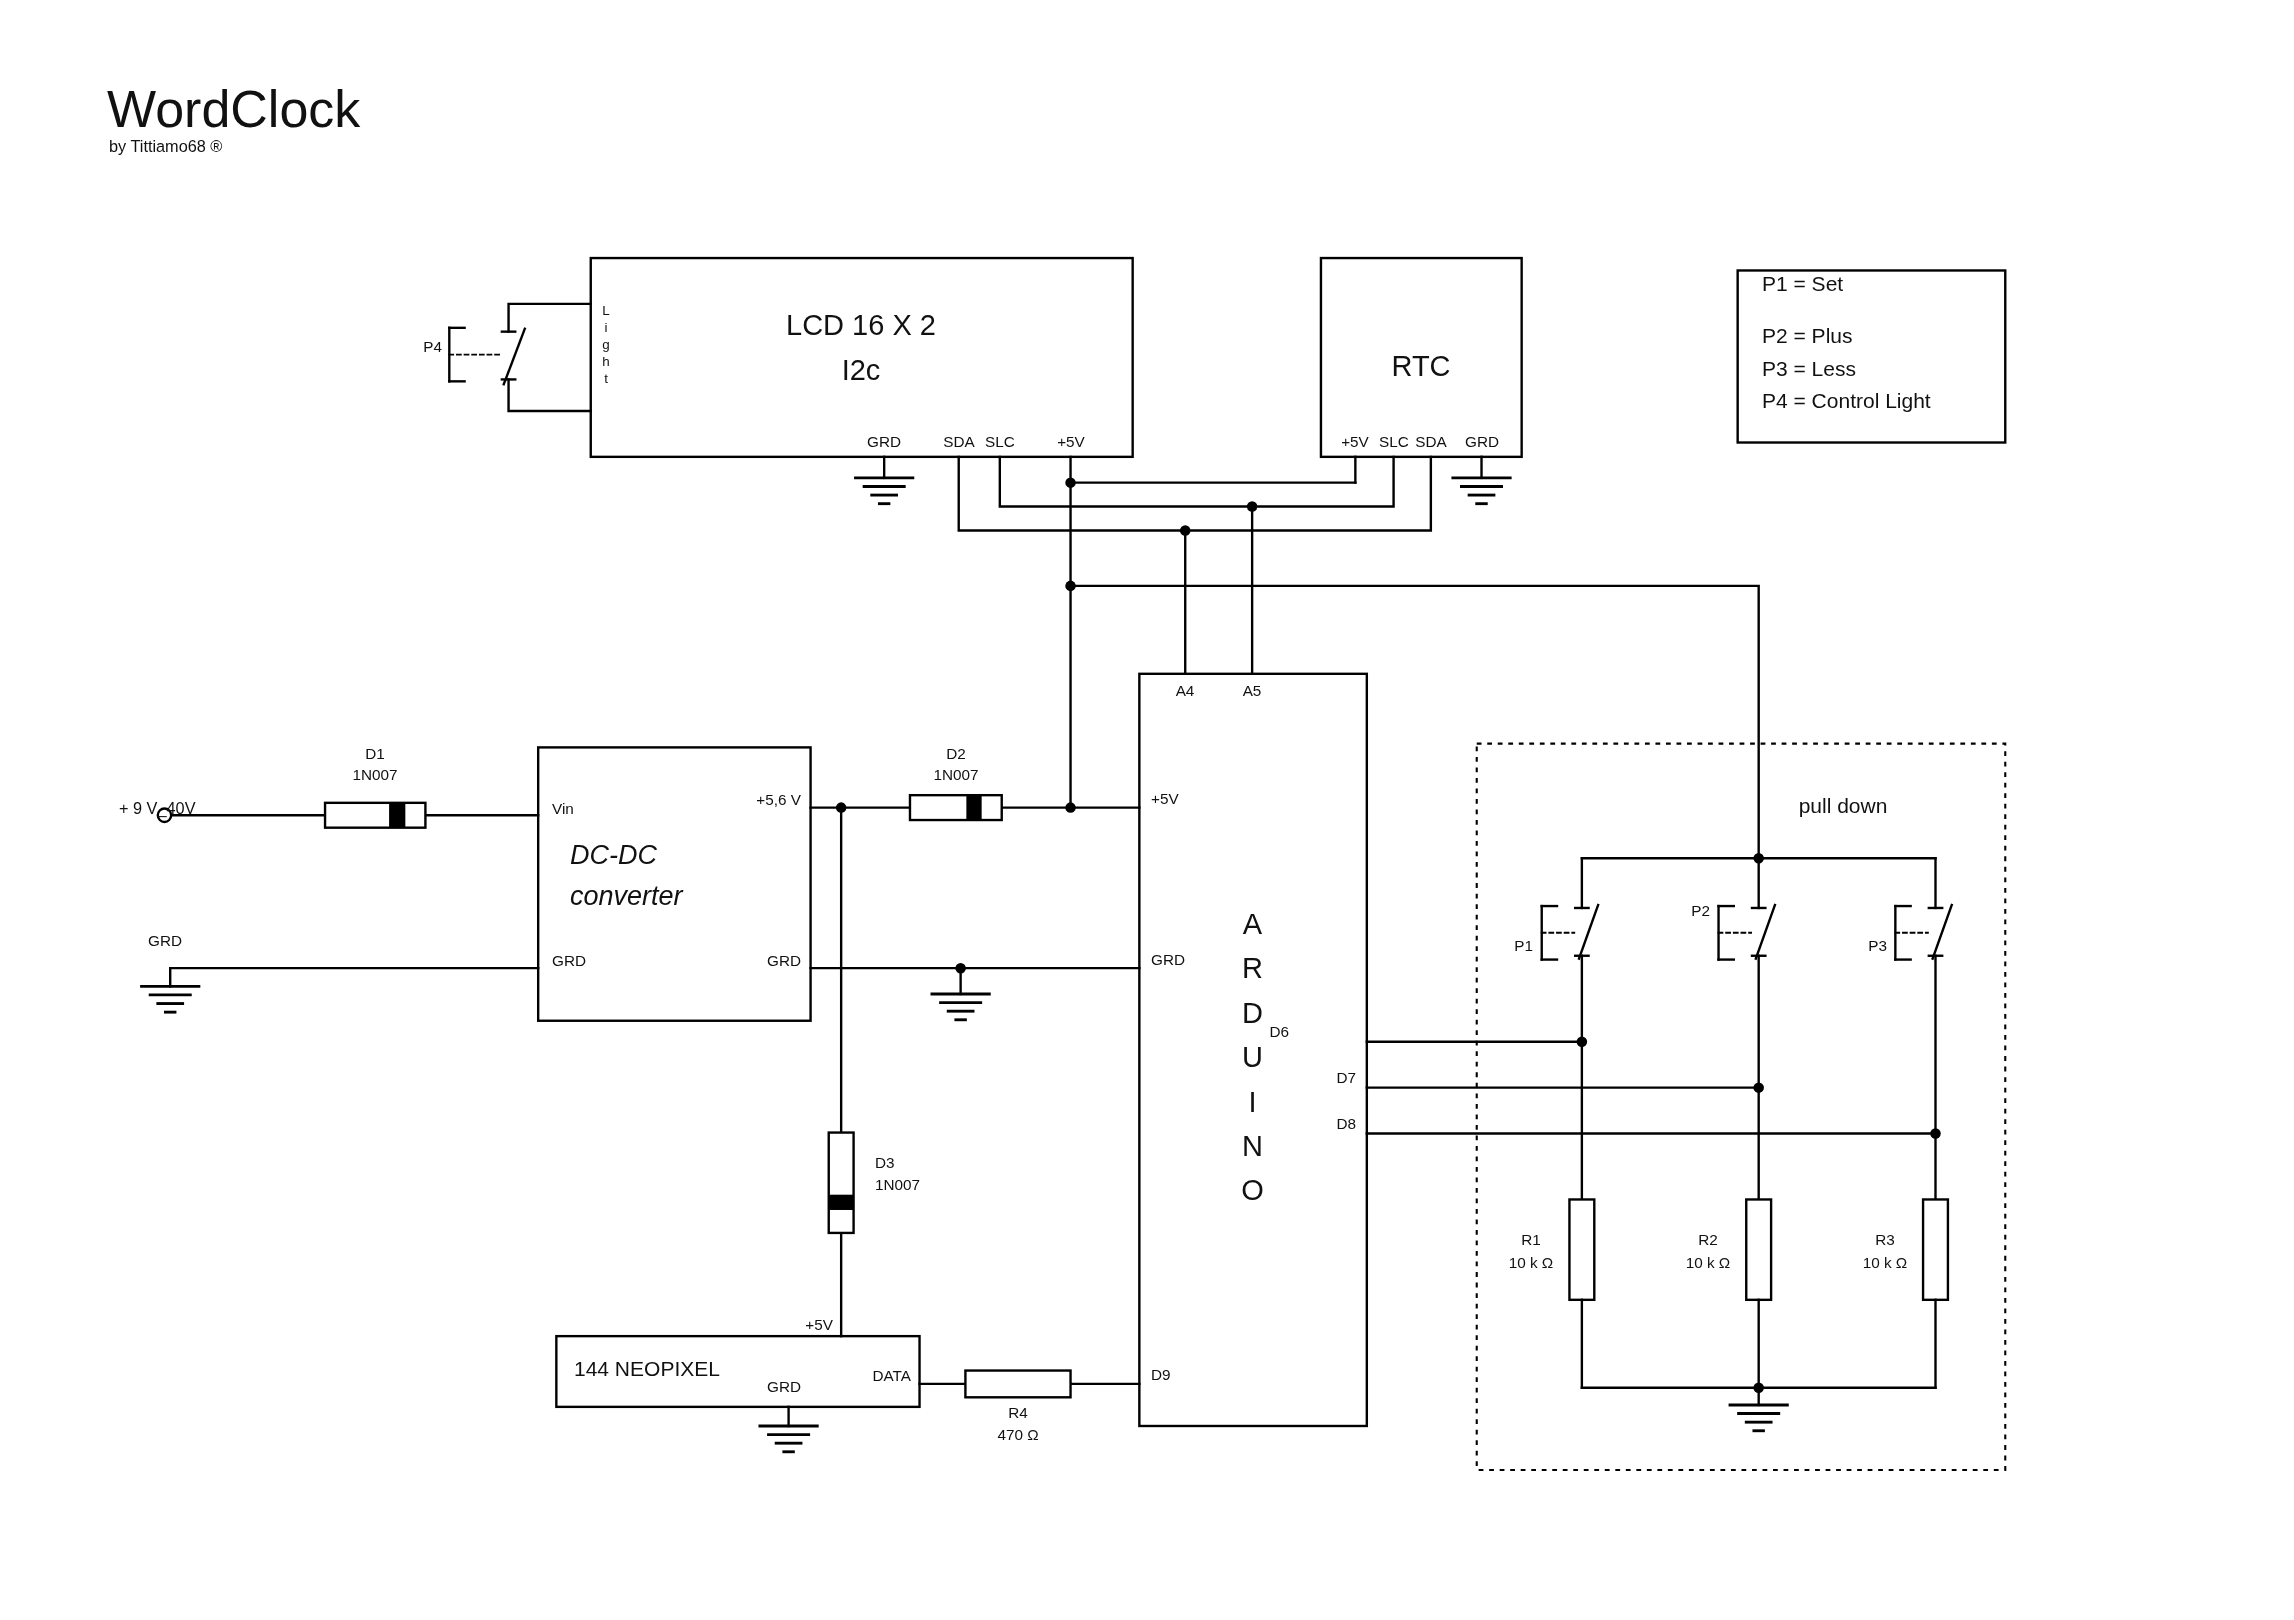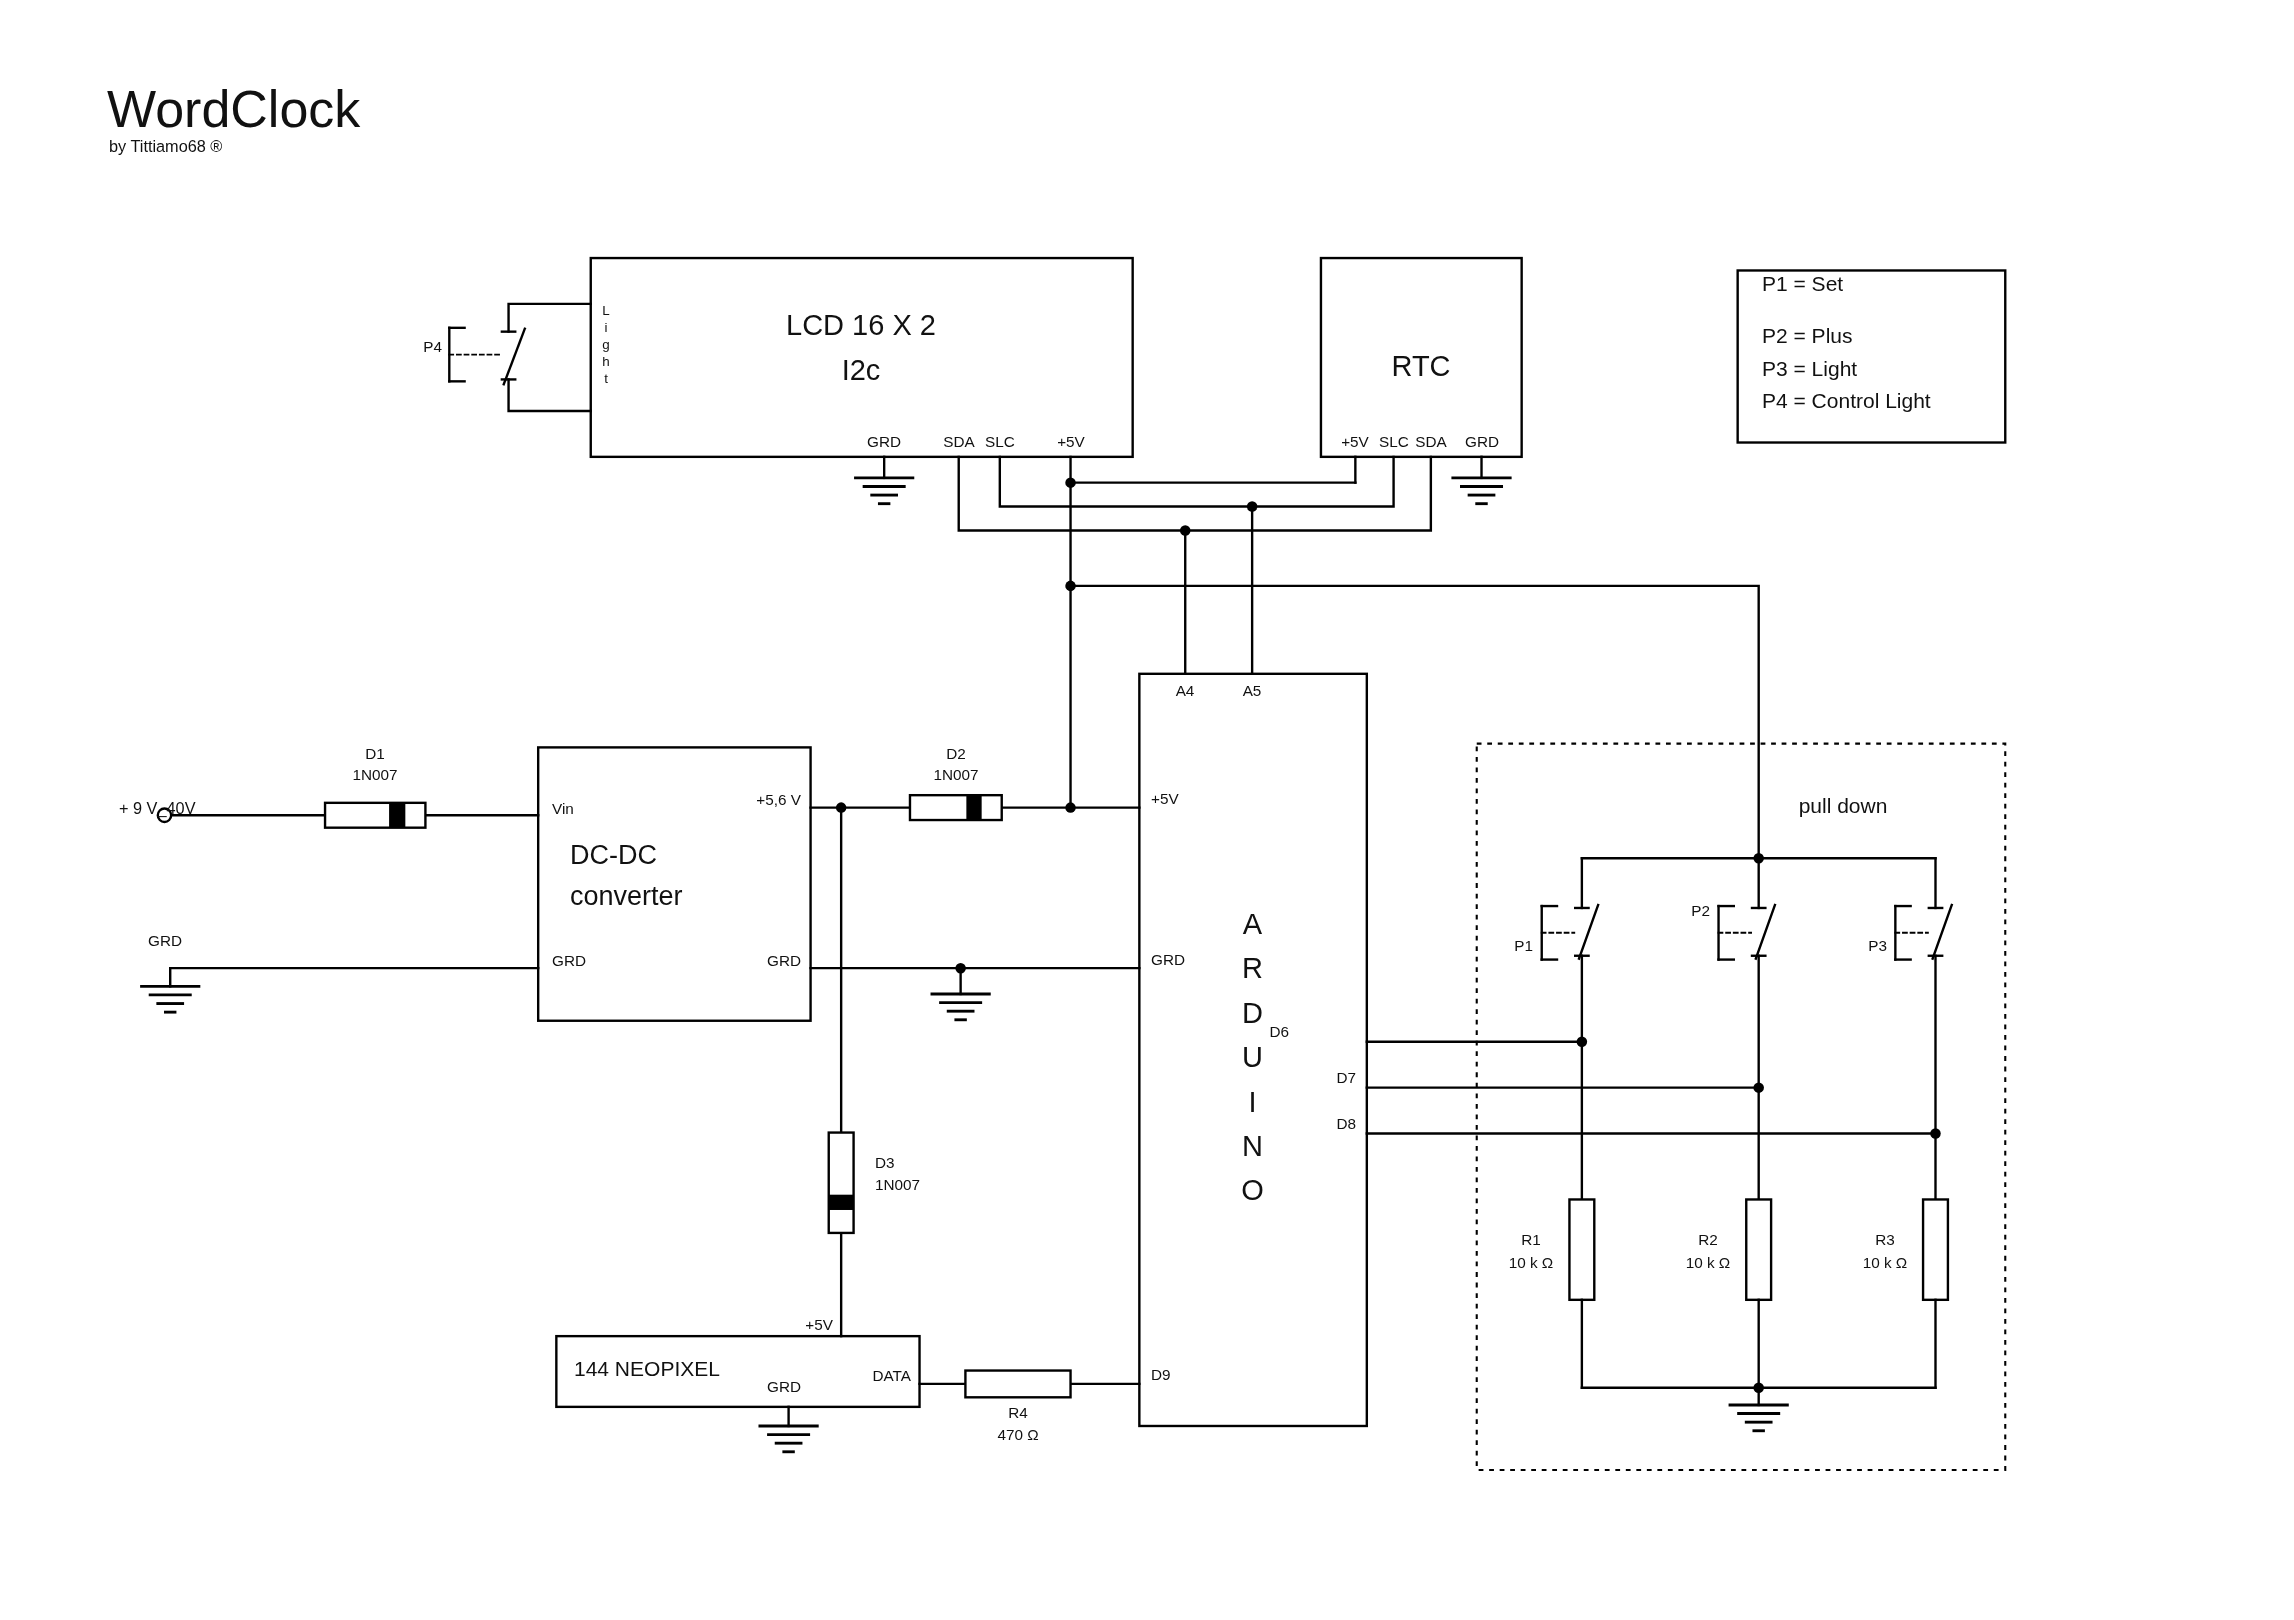--- a/index.html
+++ b/index.html
@@ -16,21 +16,21 @@
   svg circle.term{fill:#fff;stroke:#000;stroke-width:2.5;}
   svg line.dash{stroke-dasharray:4 4;stroke-width:2;}
   #gnd line{stroke-width:3;}
   
   .lbl{position:absolute;white-space:nowrap;transform:translate(-50%,-50%);color:#111;}
   .lbl.al{transform:translate(0,-50%);}
   .lbl.ar{transform:translate(-100%,-50%);}
   .vlbl{position:absolute;writing-mode:vertical-lr;text-orientation:upright;transform:translateX(-50%);
         white-space:nowrap;color:#111;}
   .s16{font-size:15.3px;}.s17{font-size:16.3px;}.s22{font-size:21px;}
-  .s28{font-size:27px;}.s30{font-size:29px;}.s44{font-size:52px;}
+  .s28{font-size:27px;font-style:italic;}.s30{font-size:29px;}.s44{font-size:52px;}
 </style>
 </head>
 <body>
 
 <div id="canvas">
 
   <svg id="wires" width="2294" height="1620" viewBox="0 0 2400 1695">
     <defs>
       <g id="gnd">
         <line x1="-30" y1="0" x2="30" y2="0"></line>
@@ -214,21 +214,21 @@
   <div class="lbl s16" style="left:1071px;top:442px">+5V</div>
 
   <div class="lbl s30" style="left:1421px;top:366px">RTC</div>
   <div class="lbl s16" style="left:1355px;top:442px">+5V</div>
   <div class="lbl s16" style="left:1394px;top:442px">SLC</div>
   <div class="lbl s16" style="left:1431px;top:442px">SDA</div>
   <div class="lbl s16" style="left:1482px;top:442px">GRD</div>
 
   <div class="lbl al s22" style="left:1762px;top:284px">P1 = Set</div>
   <div class="lbl al s22" style="left:1762px;top:336px">P2 = Plus</div>
-  <div class="lbl al s22" style="left:1762px;top:369px">P3 = Light</div>
+  <div class="lbl al s22" style="left:1762px;top:369px">P3 = Less</div>
   <div class="lbl al s22" style="left:1762px;top:401px">P4 = Control Light</div>
 
   <div class="lbl ar s16" style="left:442px;top:347px">P4</div>
 
   <div class="lbl al s17" style="left:119px;top:808px">+ 9 V_40V</div>
   <div class="lbl al s16" style="left:148px;top:941px">GRD</div>
 
   <div class="lbl s16" style="left:375px;top:754px">D1</div>
   <div class="lbl s16" style="left:375px;top:775px">1N007</div>
   <div class="lbl s16" style="left:956px;top:754px">D2</div>

